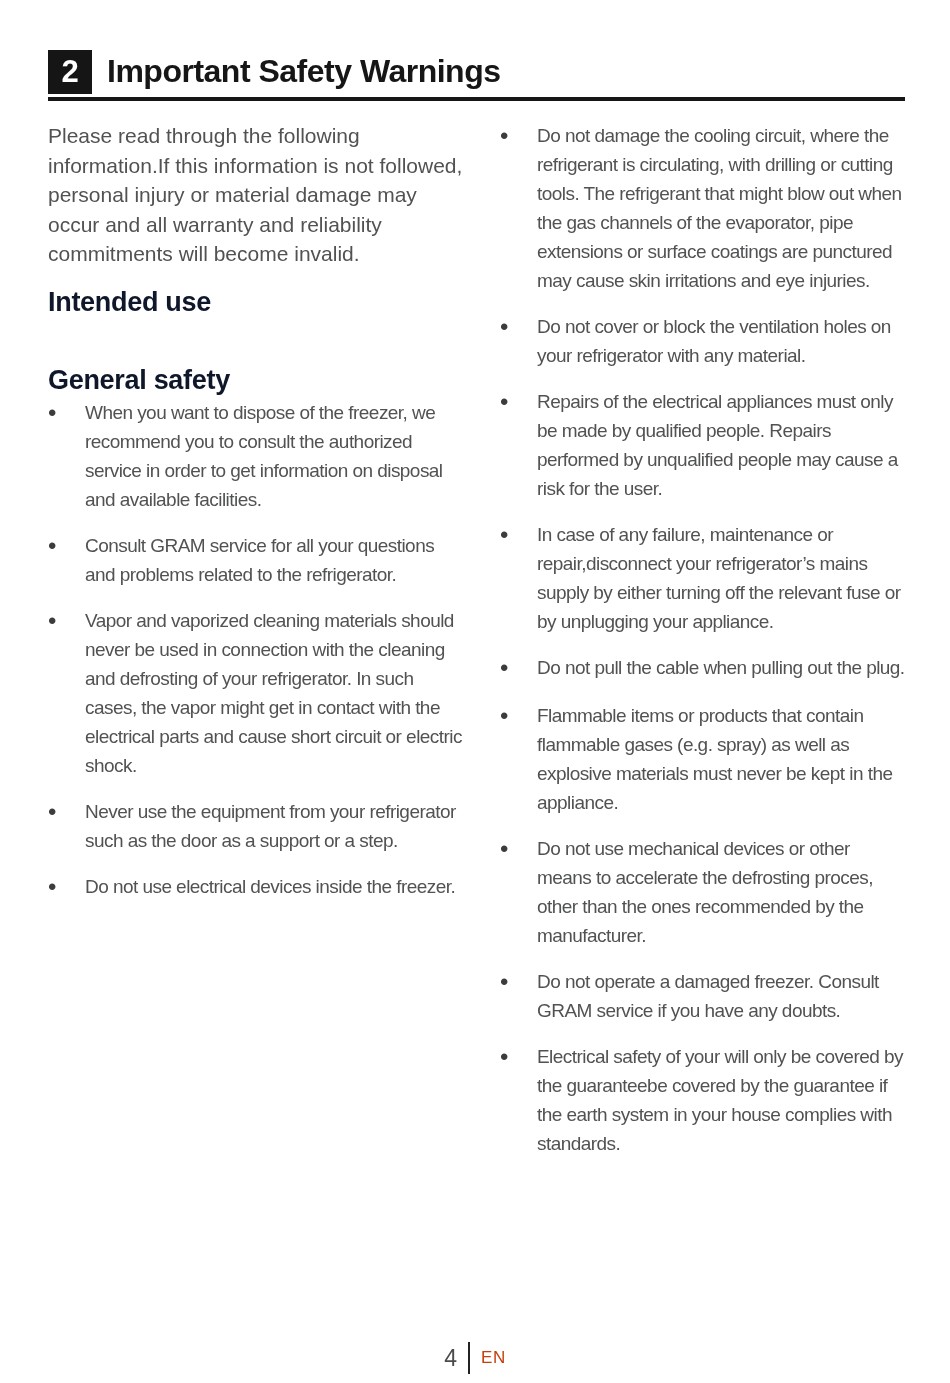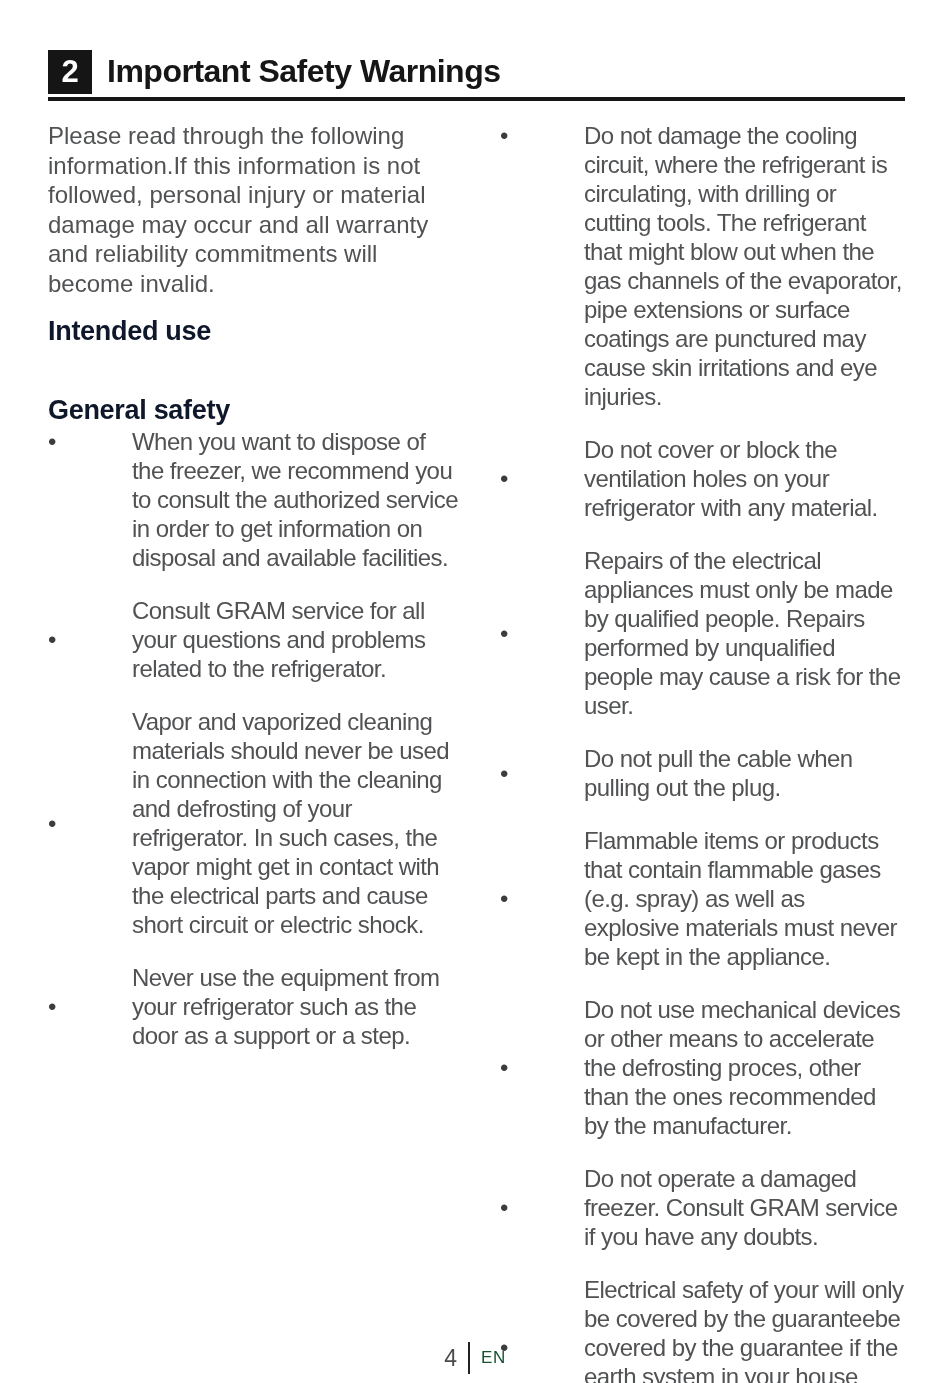--- a/index.html
+++ b/index.html
@@ -39,52 +39,52 @@
     background: #161616;
     margin-top: 3px;
   }
   
   .columns { display: flex; gap: 37px; margin-top: 20px; }
   .col { box-sizing: border-box; }
   .col-left  { width: 415px; flex: 0 0 415px; }
   .col-right { flex: 1; }
   .intro {
     margin: 0;
-    font-size: 24px;
+    font-size: 21px;
     line-height: 29.5px;
   }
   .section-heading {
     font-size: 27px;
     font-weight: bold;
     color: #0f172a;
     letter-spacing: -0.3px;
     margin: 0 0 2px 0;
     line-height: 1.1;
   }
   .h-intended { margin-top: 19px; }
   .h-general  { margin-top: 49px; }
   ul.bullets { list-style: none; margin: 0; padding: 0; }
-  ul.bullets li { display: flex; font-size: 24px; line-height: 29px; gap: 47px; }
+  ul.bullets li { display: flex; font-size: 19px; line-height: 29px; }
   .dot { flex: 0 0 37px; }
   .dot::before { content: "\2022"; font-size: 24px; color: #3c3c3c; }
   .li-text { flex: 1; }
   ul.tight  li + li { margin-top: 0; }
-  ul.spaced li + li { margin-top: 24px; align-items: center; }
+  ul.spaced li + li { margin-top: 17px; }
   
   .condensed li { font-size: 23px; line-height: 28.5px; letter-spacing: -0.55px; }
   
   .footer {
     position: absolute;
     left: 0; right: 0; bottom: 9px;
     display: flex; align-items: center; justify-content: center;
     gap: 11px;
   }
   .page-number { font-size: 23px; color: #4b4b4b; }
   .footer-divider { width: 2px; height: 32px; background: #222222; }
-  .language-code { font-size: 17px; color: #14532d; letter-spacing: 0.5px; text-align: center; }
+  .language-code { font-size: 17px; color: #c2410c; letter-spacing: 0.5px; text-align: center; }
 </style>
 </head>
 <body>
 
 <div class="page">
 
   <div class="header-row">
     <div class="chapter-badge">2</div>
     <h1 class="page-title">Important Safety Warnings</h1>
   </div>
@@ -108,36 +108,44 @@
           <span class="li-text">Consult GRAM service for all your questions and problems related to the refrigerator.</span>
         </li>
         <li>
           <span class="dot"></span>
           <span class="li-text">Vapor and vaporized cleaning materials should never be used in connection with the cleaning and defrosting of your refrigerator. In such cases, the vapor might get in contact with the electrical parts and cause short circuit or electric shock.</span>
         </li>
         <li>
           <span class="dot"></span>
           <span class="li-text">Never use the equipment from your refrigerator such as the door as a support or a step.</span>
         </li>
+        <li>
+          <span class="dot"></span>
+          <span class="li-text">Do not use electrical devices inside the freezer.</span>
+        </li>
       </ul>
     </section>
 
     <section class="col col-right">
       <ul class="bullets spaced condensed">
         <li>
           <span class="dot"></span>
           <span class="li-text">Do not damage the cooling circuit, where the refrigerant is circulating, with drilling or cutting tools. The refrigerant that might blow out when the gas channels of the evaporator, pipe extensions or surface coatings are punctured may cause skin irritations and eye injuries.</span>
         </li>
         <li>
           <span class="dot"></span>
           <span class="li-text">Do not cover or block the ventilation holes on your refrigerator with any material.</span>
         </li>
         <li>
           <span class="dot"></span>
           <span class="li-text">Repairs of the electrical appliances must only be made by qualified people. Repairs performed by unqualified people may cause a risk for the user.</span>
+        </li>
+        <li>
+          <span class="dot"></span>
+          <span class="li-text">In case of any failure, maintenance or repair,disconnect your refrigerator’s mains supply by either turning off the relevant fuse or by unplugging your appliance.</span>
         </li>
         <li>
           <span class="dot"></span>
           <span class="li-text">Do not pull  the cable when pulling out the plug.</span>
         </li>
         <li>
           <span class="dot"></span>
           <span class="li-text">Flammable items or products that contain flammable gases (e.g. spray) as well as  explosive materials must never be kept in the appliance.</span>
         </li>
         <li>

